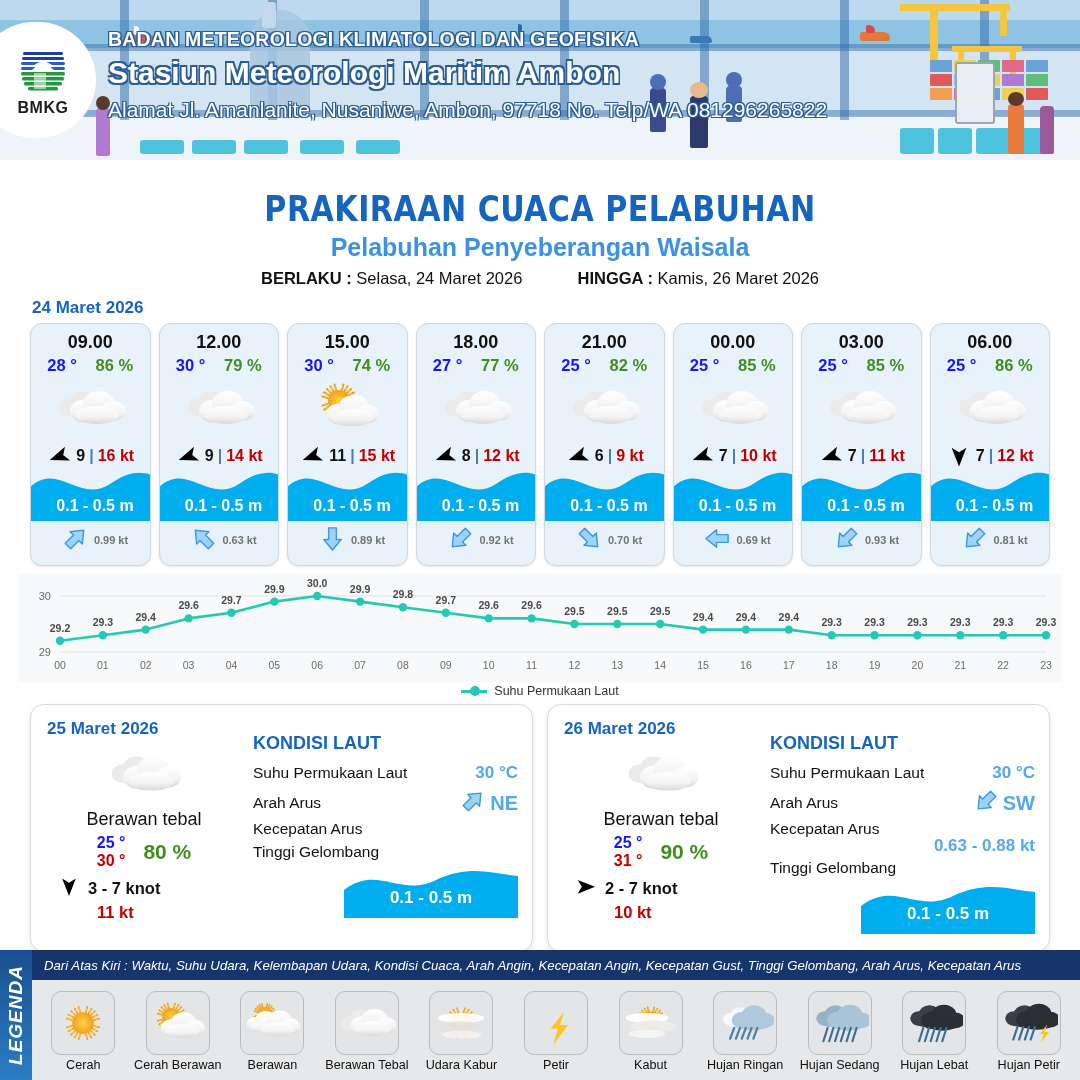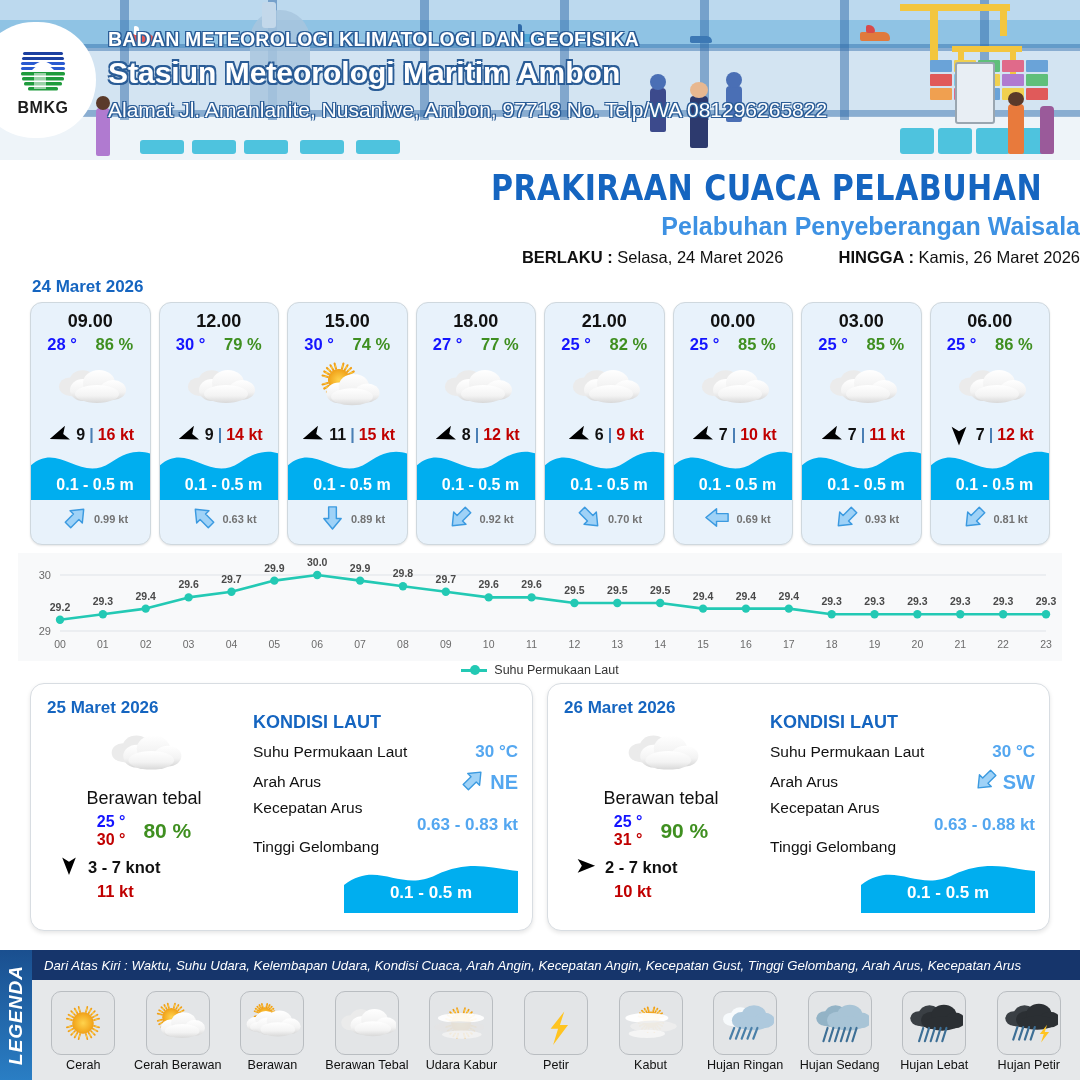--- a/index.html
+++ b/index.html
@@ -51,21 +51,21 @@
   .hdr-l2 {
     font-size: 30px; font-weight: bold; color:#fff; margin-top: 5px; letter-spacing:0px;
     text-shadow: -1.6px -1.6px 0 #2a5c96, 1.6px -1.6px 0 #2a5c96, -1.6px 1.6px 0 #2a5c96, 1.6px 1.6px 0 #2a5c96;
   }
   .hdr-l3 {
     font-size: 21px; color:#fff; margin-top: 8px;
     text-shadow: -1.2px -1.2px 0 #2a5c96, 1.2px -1.2px 0 #2a5c96, -1.2px 1.2px 0 #2a5c96, 1.2px 1.2px 0 #2a5c96;
   }
 
   
-  .titles { text-align:right; margin-top: 7px; }
+  .titles { text-align:center; margin-top: 28px; }
   .t-main {
     font-size: 36px; font-weight: bold; color: #1565c0; letter-spacing: .5px;
     font-family: "DejaVu Sans", sans-serif; font-stretch: condensed;
     text-shadow: 1.5px 1.5px 1px rgba(255,255,255,.9);
     transform: scaleX(.93);
   }
   .t-sub { font-size: 25px; font-weight: bold; color: #3d91e3; margin-top: 4px; }
   .t-valid { margin-top: 7px; font-size: 16.5px; color:#111; }
   .t-valid b { font-weight: bold; }
   .t-valid .sp { display:inline-block; width:46px; }
@@ -977,21 +977,20 @@
     <g transform="rotate(45 14 14)">
       <path d="M14 2 L23 13 L18 13 L18 25 L10 25 L10 13 L5 13 Z" fill="#9fd2f7" stroke="#3b9ae0" stroke-width="1.5" stroke-linejoin="round"></path>
     </g>
               </svg></span>
           <span class="d-curtxt">NE</span>
         </span>
       </div>
       <div class="d-rowi" style="min-height:22px;">
         <span class="d-lab">Kecepatan Arus</span>
       </div>
-      <div class="d-spd">0.63 - 0.83 kt</div>
       <div class="d-rowi" style="min-height:24px;">
         <span class="d-lab">Tinggi Gelombang</span>
       </div>
       <div class="d-wave">
         <div style="position:absolute;right:0;bottom:0;width:174px;height:50px;">
           <svg width="174" height="50" viewBox="0 0 174 50" preserveAspectRatio="none">
             <path d="M0 22 C 34 -4, 56 30, 92 12 C 126 -4, 150 6, 174 8 L174 50 L0 50 Z" fill="#00aeef"></path>
           </svg>
         </div>
         <div class="d-waveTxt" style="right:0;left:auto;width:174px;">0.1 - 0.5 m</div>

